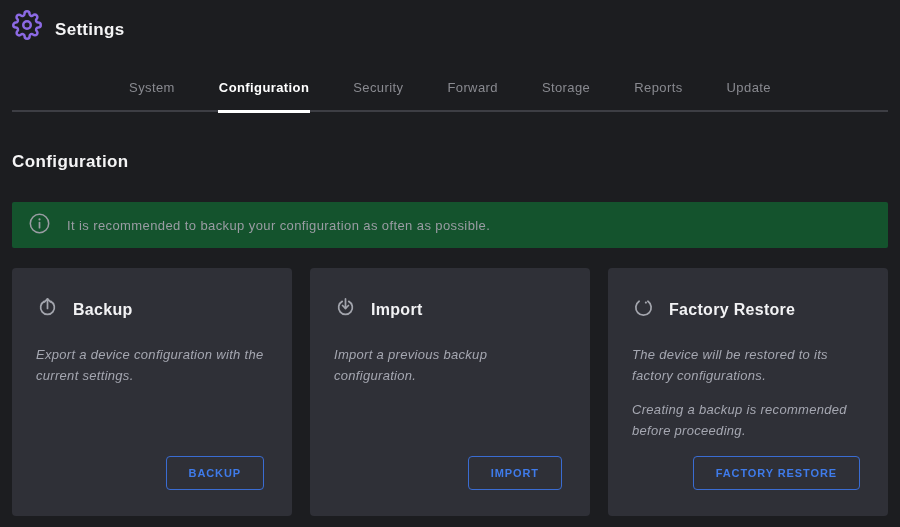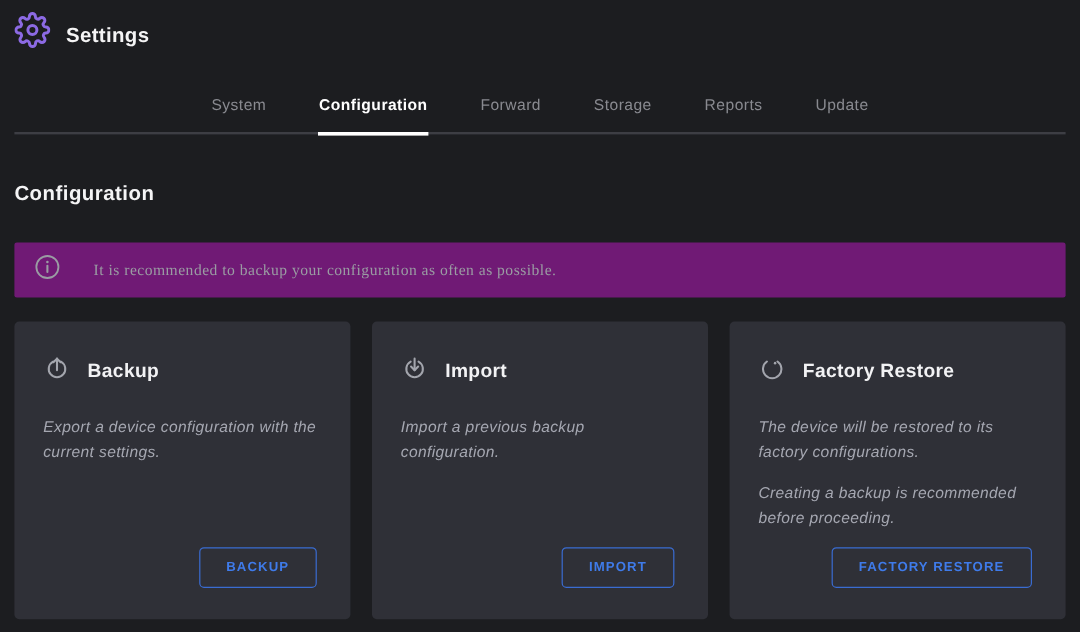--- a/index.html
+++ b/index.html
@@ -19,22 +19,22 @@
   .tabs { position:relative; display:flex; gap:42px; padding:0 12px; margin-top:26px;justify-content:center; }
   .tabs::after { content:""; position:absolute; left:12px; right:12px; bottom:0; height:2px; background:#3d3e44; }
   .tab { position:relative; z-index:1; font-size:13px; letter-spacing:.4px; color:#898a90;
          padding:6px 1px 15px 1px; border-bottom:3px solid transparent; margin-bottom:-1px; cursor:pointer; }
   .tab.active { color:#ffffff; font-weight:bold; border-bottom-color:#ffffff; }
 
   
   .section-title { margin:40px 12px 0 12px; font-size:17px; font-weight:bold; letter-spacing:.4px; color:#f4f4f5; }
 
   
-  .banner { margin:30px 12px 0 12px; height:46px; background:#701a75; border-radius:2px;
-            display:flex; align-items:center; gap:27px; padding:0 16px;font-family:Liberation Serif, serif; }
+  .banner { margin:30px 12px 0 12px; height:46px; background:#14532d; border-radius:2px;
+            display:flex; align-items:center; gap:16px; padding:0 16px; }
   .banner-text { font-size:13px; letter-spacing:.4px; color:#9a9ca3; }
 
   
   .cards { display:flex; gap:18px; margin:20px 12px 4px 12px; }
   .card { position:relative; flex:1 1 0; height:248px; background:#2f3037; border-radius:4px; padding:28px 24px; }
   .card-head { display:flex; align-items:center; gap:14px; }
   .card-title { font-size:16px; font-weight:bold; letter-spacing:.3px; color:#f2f2f4; }
   .card-desc { margin-top:21px; font-size:13px; line-height:21px; letter-spacing:.3px; color:#a5a7b1;font-style:italic; }
   .card-note { margin-top:13px; font-size:13px; line-height:21px; letter-spacing:.3px; color:#a5a7b1; font-style:italic; }
   .card-btn { position:absolute; right:28px; bottom:26px; background:transparent;
@@ -52,20 +52,21 @@
       <circle cx="12" cy="12" r="3"></circle>
       <path d="M19.4 15a1.65 1.65 0 0 0 .33 1.82l.06.06a2 2 0 0 1 0 2.83 2 2 0 0 1-2.83 0l-.06-.06a1.65 1.65 0 0 0-1.82-.33 1.65 1.65 0 0 0-1 1.51V21a2 2 0 0 1-2 2 2 2 0 0 1-2-2v-.09A1.65 1.65 0 0 0 9 19.4a1.65 1.65 0 0 0-1.82.33l-.06.06a2 2 0 0 1-2.83 0 2 2 0 0 1 0-2.83l.06-.06a1.65 1.65 0 0 0 .33-1.82 1.65 1.65 0 0 0-1.51-1H3a2 2 0 0 1-2-2 2 2 0 0 1 2-2h.09A1.65 1.65 0 0 0 4.6 9a1.65 1.65 0 0 0-.33-1.82l-.06-.06a2 2 0 0 1 0-2.83 2 2 0 0 1 2.83 0l.06.06a1.65 1.65 0 0 0 1.82.33H9a1.65 1.65 0 0 0 1-1.51V3a2 2 0 0 1 2-2 2 2 0 0 1 2 2v.09a1.65 1.65 0 0 0 1 1.51 1.65 1.65 0 0 0 1.82-.33l.06-.06a2 2 0 0 1 2.83 0 2 2 0 0 1 0 2.83l-.06.06a1.65 1.65 0 0 0-.33 1.82V9a1.65 1.65 0 0 0 1.51 1H21a2 2 0 0 1 2 2 2 2 0 0 1-2 2h-.09a1.65 1.65 0 0 0-1.51 1z"></path>
     </svg>
   </span>
   <span class="app-title">Settings</span>
 </div>
 
 <nav class="tabs">
   <span class="tab">System</span>
   <span class="tab active">Configuration</span>
+  <span class="tab">Security</span>
   <span class="tab">Forward</span>
   <span class="tab">Storage</span>
   <span class="tab">Reports</span>
   <span class="tab">Update</span>
 </nav>
 
 <h1 class="section-title">Configuration</h1>
 
 <div class="banner">
   <span>

